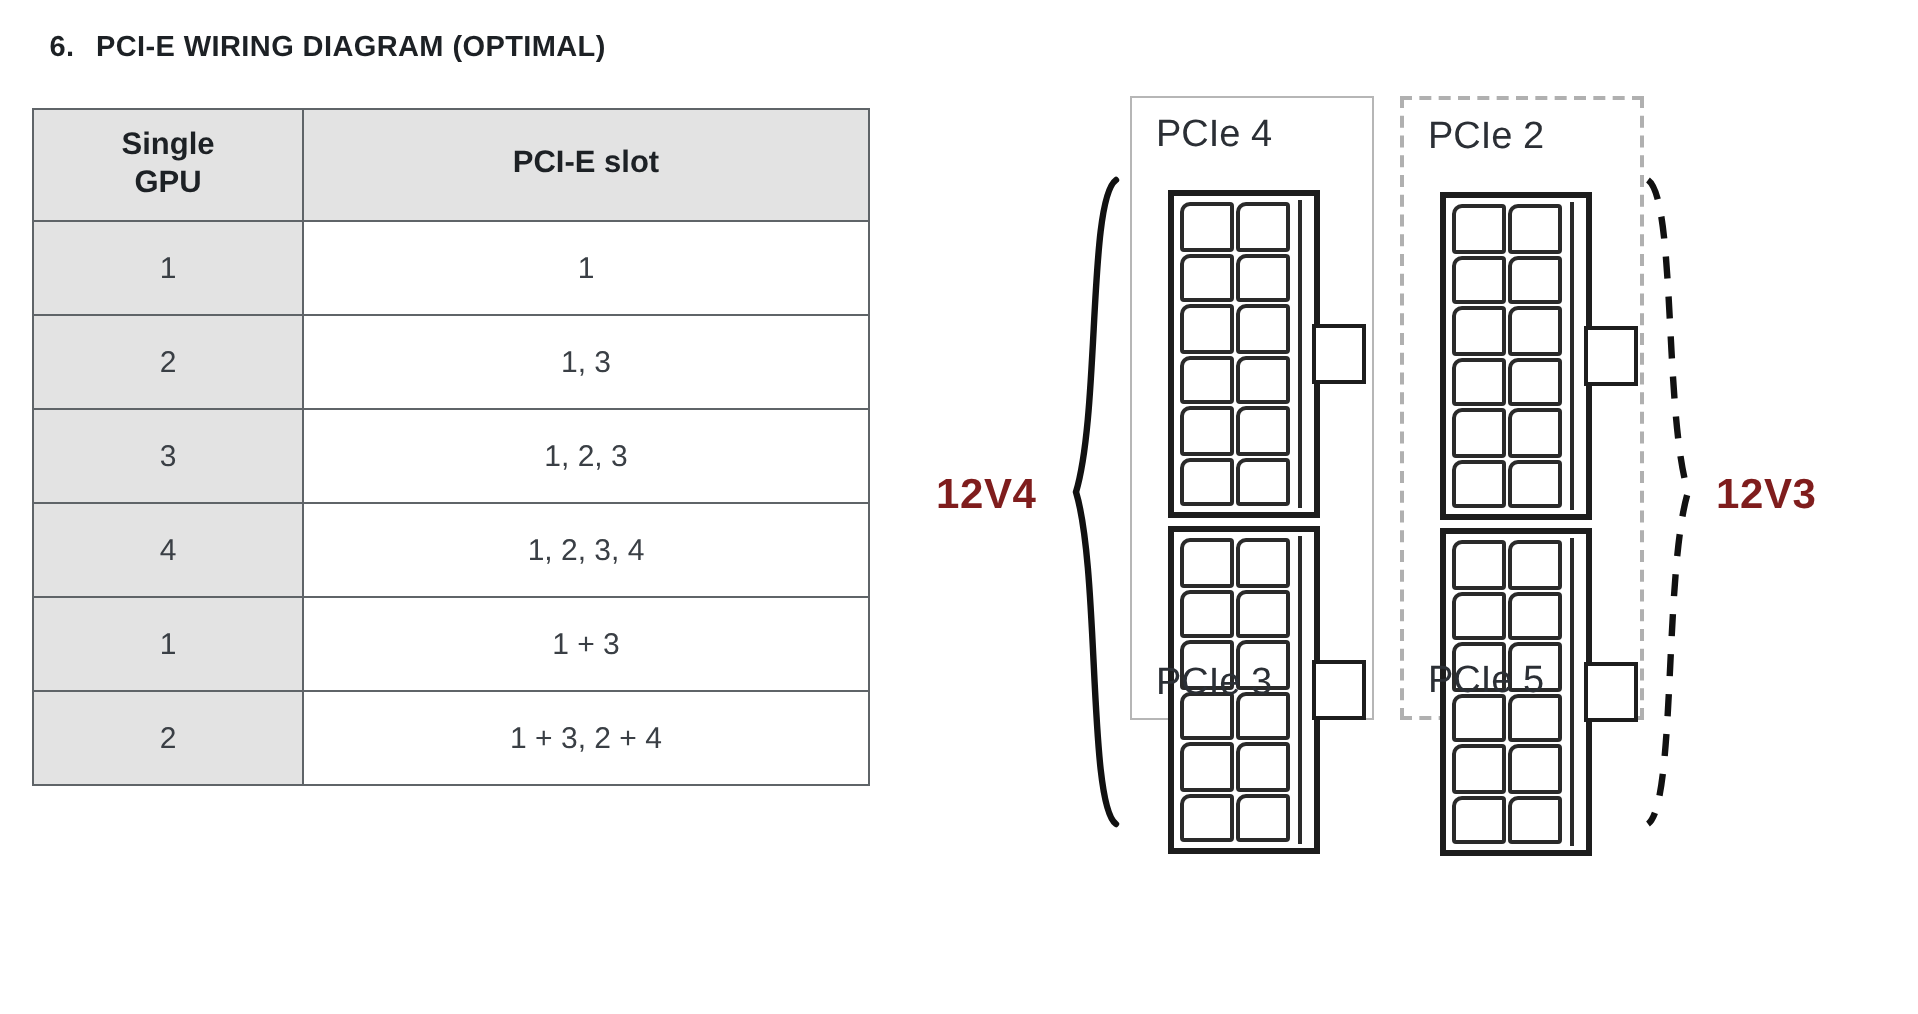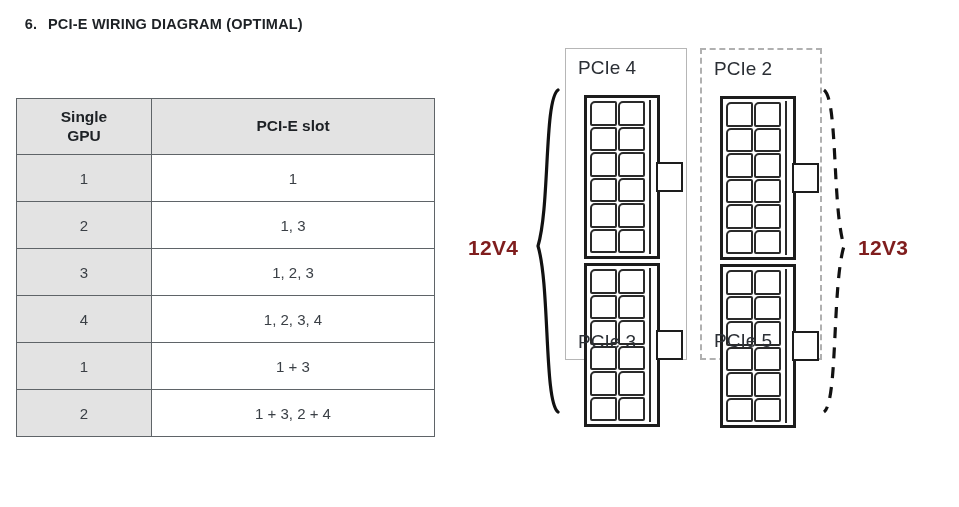--- a/index.html
+++ b/index.html
@@ -34,21 +34,20 @@
   }
 
   
   #wiring-table {
     position: absolute;
     left: 16px;
     top: 54px;
     width: 416px;
     border-collapse: collapse;
     table-layout: fixed;
-    margin-top: 44px;
   }
   #wiring-table td {
     border: 1px solid #5f6468;
     text-align: center;
     vertical-align: middle;
     font-size: 15px;
     color: #3a3f45;
     padding: 0;
   }
   #wiring-table td.col-left  { width: 134px; background: #e3e3e3; }

